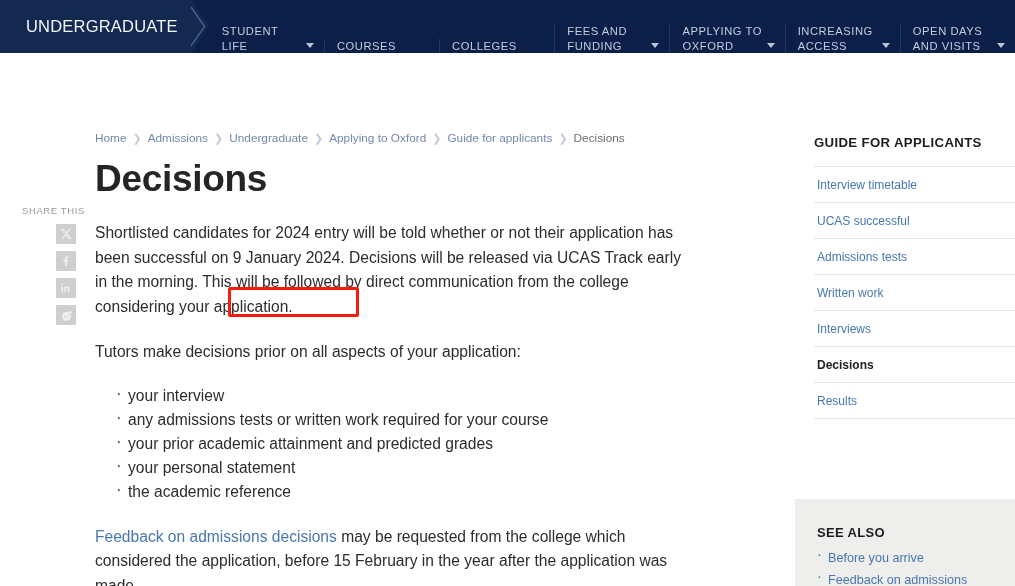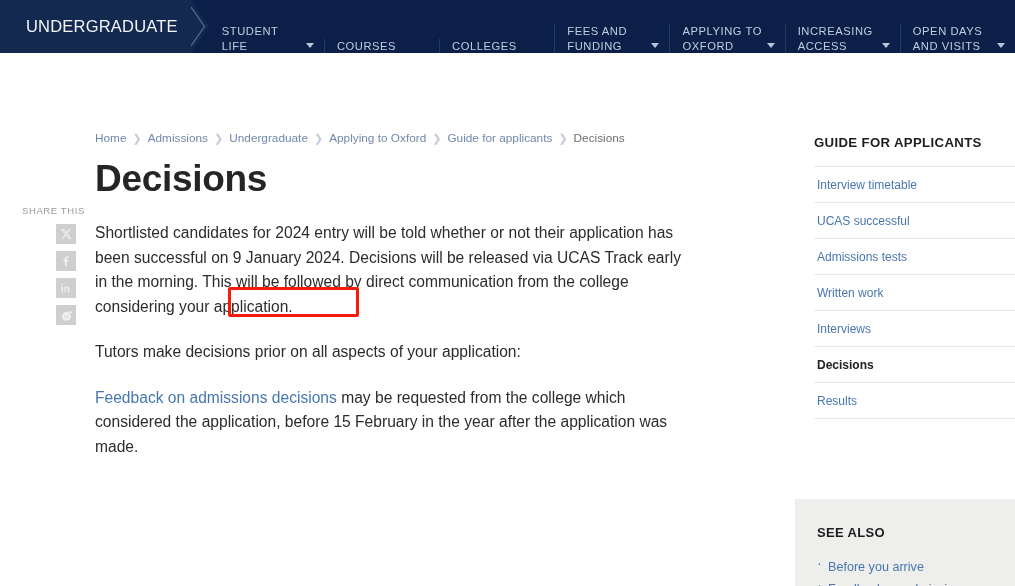--- a/index.html
+++ b/index.html
@@ -228,21 +228,21 @@
     background: #eeeeec;
     padding: 26px 18px 26px 22px;
     min-height: 140px;
   }
   .seealso-title {
     font-size: 13px;
     font-weight: bold;
     color: #1d1d1d;
     letter-spacing: 0.35px;
     text-transform: uppercase;
-    margin-bottom: 17px;
+    margin-bottom: 8px;
   }
   ul.seealso-list { margin: 0; padding: 0; list-style: none; }
   ul.seealso-list li {
     position: relative;
     padding-left: 11px;
     margin-bottom: 3px;
   }
   ul.seealso-list li::before {
     content: "·";
     position: absolute;
@@ -336,20 +336,27 @@
   <div class="main">
     <div class="breadcrumb" id="breadcrumb"><span class="crumb">Home</span><span class="crumb-sep">❯</span><span class="crumb">Admissions</span><span class="crumb-sep">❯</span><span class="crumb">Undergraduate</span><span class="crumb-sep">❯</span><span class="crumb">Applying to Oxford</span><span class="crumb-sep">❯</span><span class="crumb">Guide for applicants</span><span class="crumb-sep">❯</span><span class="crumb current">Decisions</span></div>
     <h1 class="title">Decisions</h1>
 
     <p class="body">
       <span>Shortlisted candidates for 2024 entry will be told whether or not their application has been successful </span><span>on 9 January 2024.</span><span> Decisions will be released via UCAS Track early in the morning. This will be followed by direct communication from the college considering your application.</span>
     </p>
 
     <p class="body">Tutors make decisions prior on all aspects of your application:</p>
 
+    <ul class="bullets" id="bullets">
+        <li>your interview</li>
+        <li>any admissions tests or written work required for your course</li>
+        <li>your prior academic attainment and predicted grades</li>
+        <li>your personal statement</li>
+        <li>the academic reference</li>
+      </ul>
 
     <p class="body">
       <a class="inline-link">Feedback on admissions decisions</a><span> may be requested from the college which considered the application, before 15 February in the year after the application was made.</span>
     </p>
   </div>
 
   <div class="annot-box"></div>
 
   <div class="sidebar">
     <div class="side-title">GUIDE FOR APPLICANTS</div>

